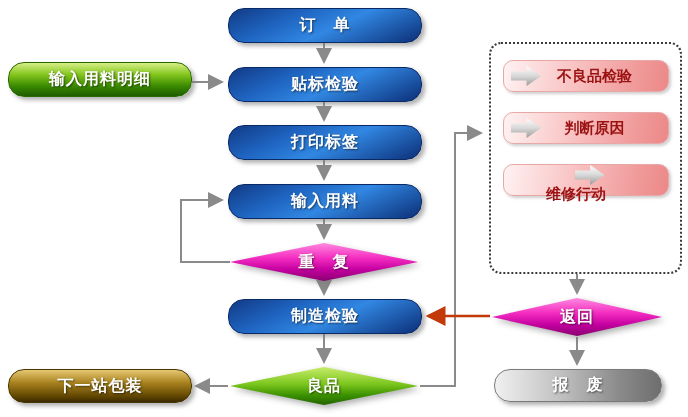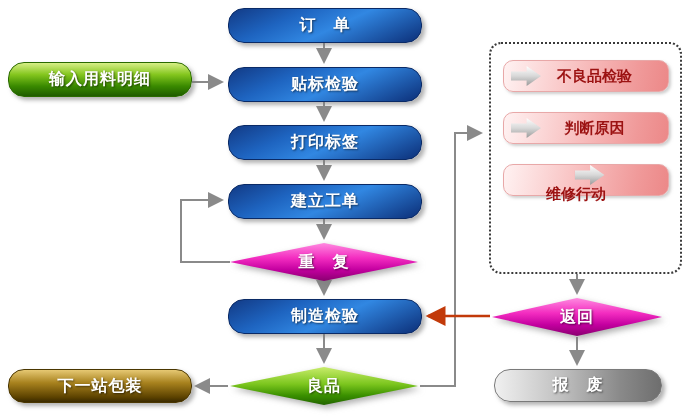--- a/index.html
+++ b/index.html
@@ -86,21 +86,21 @@
   </svg>
 
   <div id="node-order" class="node box blue">订　单</div>
 
   <div id="node-inputdetail" class="node box green-box">输入用料明细</div>
 
   <div id="node-create" class="node box blue">贴标检验</div>
 
   <div id="node-print" class="node box blue">打印标签</div>
 
-  <div id="node-labelinsp" class="node box blue">建立工单</div>
+  <div id="node-labelinsp" class="node box blue">输入用料</div>
 
   <div id="node-repeat" class="node diamond">
     <div class="diamond-shape magenta">重　复</div>
   </div>
 
   <div id="node-manuf" class="node box blue">制造检验</div>
 
   <div id="node-good" class="node diamond">
     <div class="diamond-shape good-green">良品</div>
   </div>

